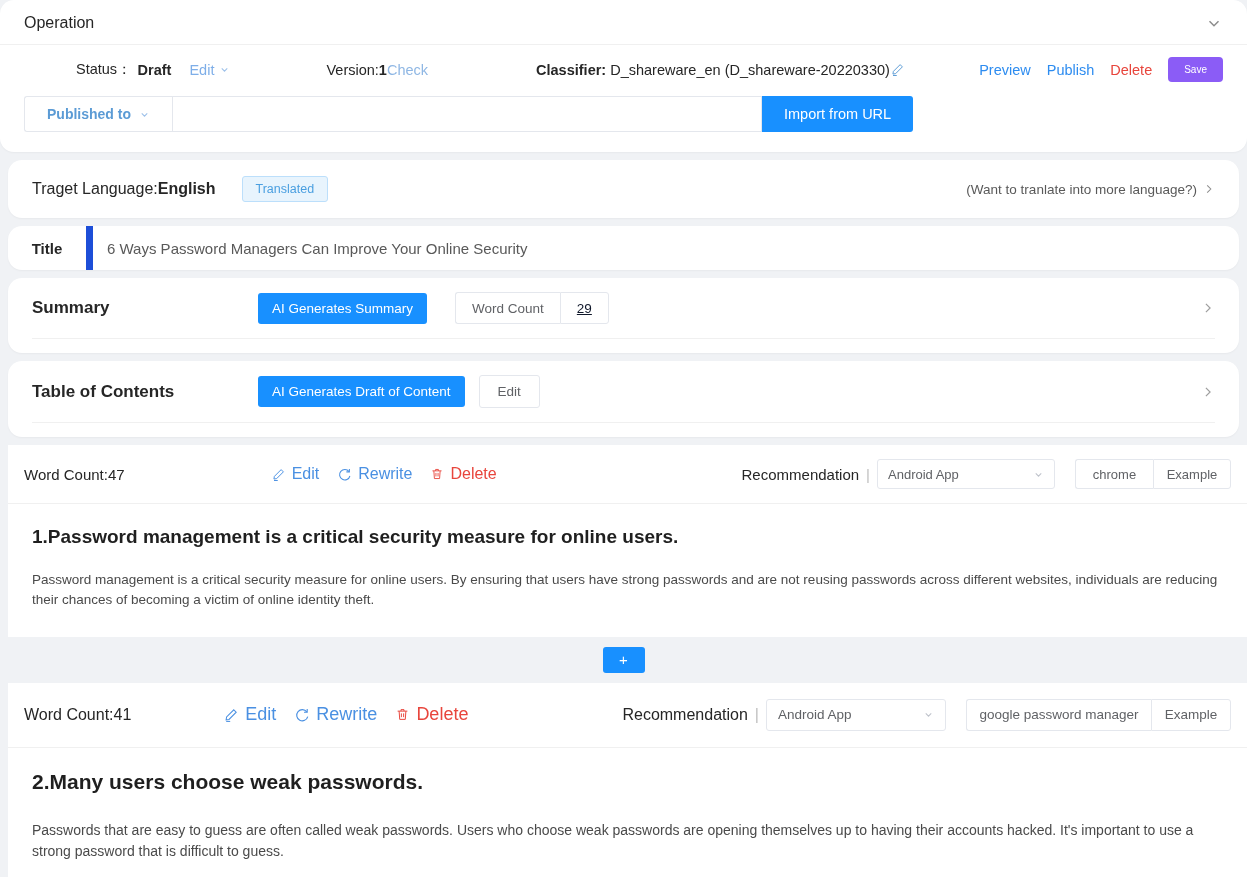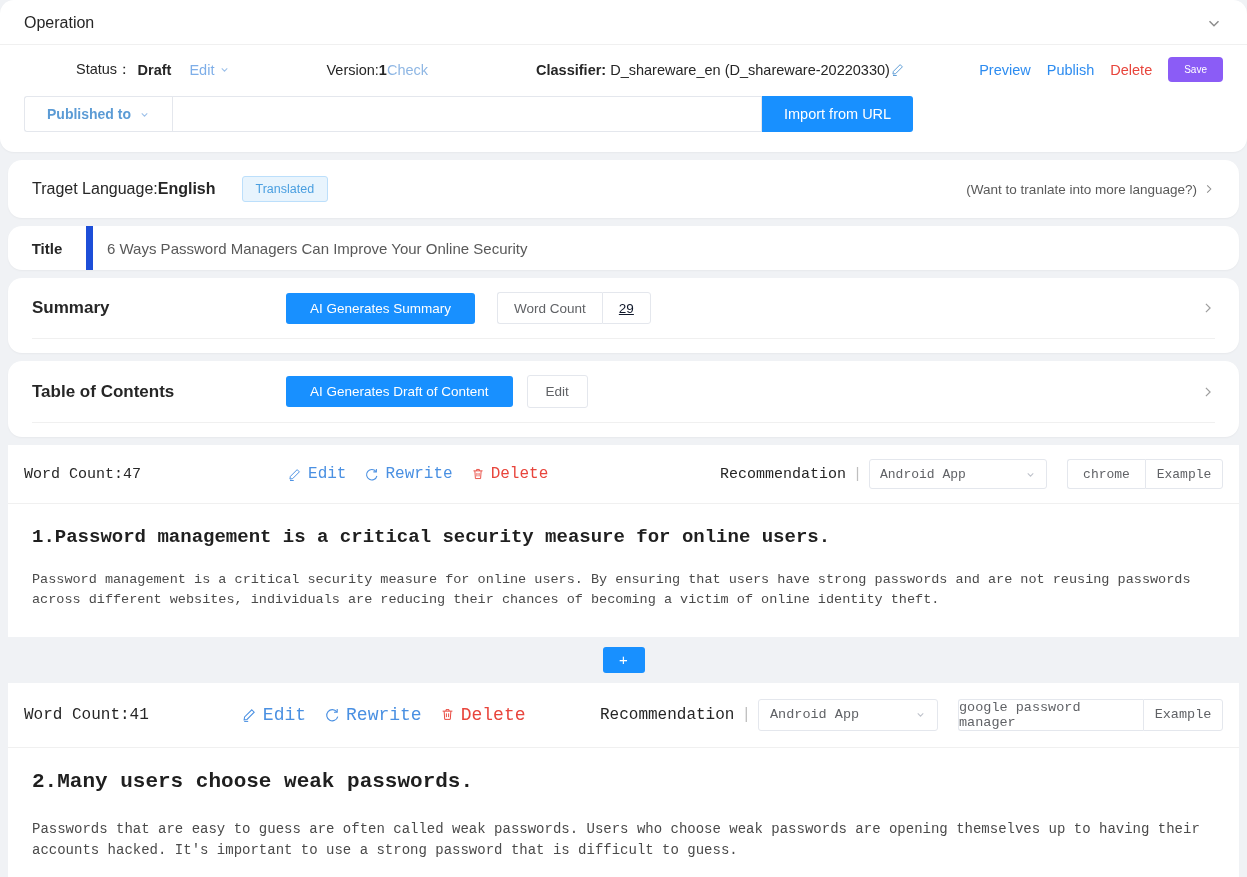--- a/index.html
+++ b/index.html
@@ -98,46 +98,45 @@
   .title-value {
     flex: 1; display: flex; align-items: center; padding-left: 14px;
     color: #595959; font-size: 15px;
   }
 
   
   .sec-row { display: flex; align-items: center; padding: 14px 24px; }
   .sec-title { font-size: 17px; font-weight: bold; width: 226px; }
   .btn-ai {
     background: #1890ff; color: #fff; border: none; border-radius: 3px;
-    padding: 8px 24px; font-size: 13.5px; cursor: pointer;
+    padding: 8px 14px; font-size: 13.5px; cursor: pointer;
     font-family: "Liberation Sans", sans-serif;
-    margin-left: 28px;
-  }
-  .wc-group { display: flex; margin-left: 22px; height: 32px; }
+  }
+  .wc-group { display: flex; margin-left: 28px; height: 32px; }
   .wc-label {
     border: 1px solid #e4e7ed; border-right: none; color: #606266;
     font-size: 13.5px; display: flex; align-items: center; padding: 0 16px;
     border-radius: 3px 0 0 3px; background: #fff;
   }
   .wc-value {
     border: 1px solid #e4e7ed; color: #0f172a; font-size: 13.5px;
     display: flex; align-items: center; justify-content: center;
     width: 49px; border-radius: 0 3px 3px 0; background: #fff; text-decoration: underline;
   }
   .btn-plain {
     margin-left: 14px; background: #fff; border: 1px solid #e4e7ed;
     color: #606266; border-radius: 3px; padding: 8px 18px; font-size: 13.5px;
     cursor: pointer; font-family: "Liberation Sans", sans-serif;
   }
   .sec-expand { margin-left: auto; color: #9e9e9e; font-size: 17px; cursor: pointer; }
   .sec-underline { height: 1px; background: #f0f0f0; margin: 0 24px; }
   .sec-pad { height: 14px; }
 
   
-  .block { background: #fff; margin: 0 8px 8px 8px; font-family: Liberation Mono, monospace; }
+  .block { background: #fff; margin: 0 0 8px 8px; }
   .block-toolbar {
     display: flex; align-items: center;
     padding: 14px 16px; border-bottom: 1px solid #f0f0f0;
   }
   .wc-text { color: #262626; }
   .tool-links { display: flex; align-items: center; gap: 18px; }
   .tool-link { display: inline-flex; align-items: center; gap: 6px; cursor: pointer; }
   .tl-edit, .tl-rewrite { color: #4a90e2; }
   .tl-delete { color: #e8453c; }
   .rec-wrap { margin-left: auto; display: flex; align-items: center; }

